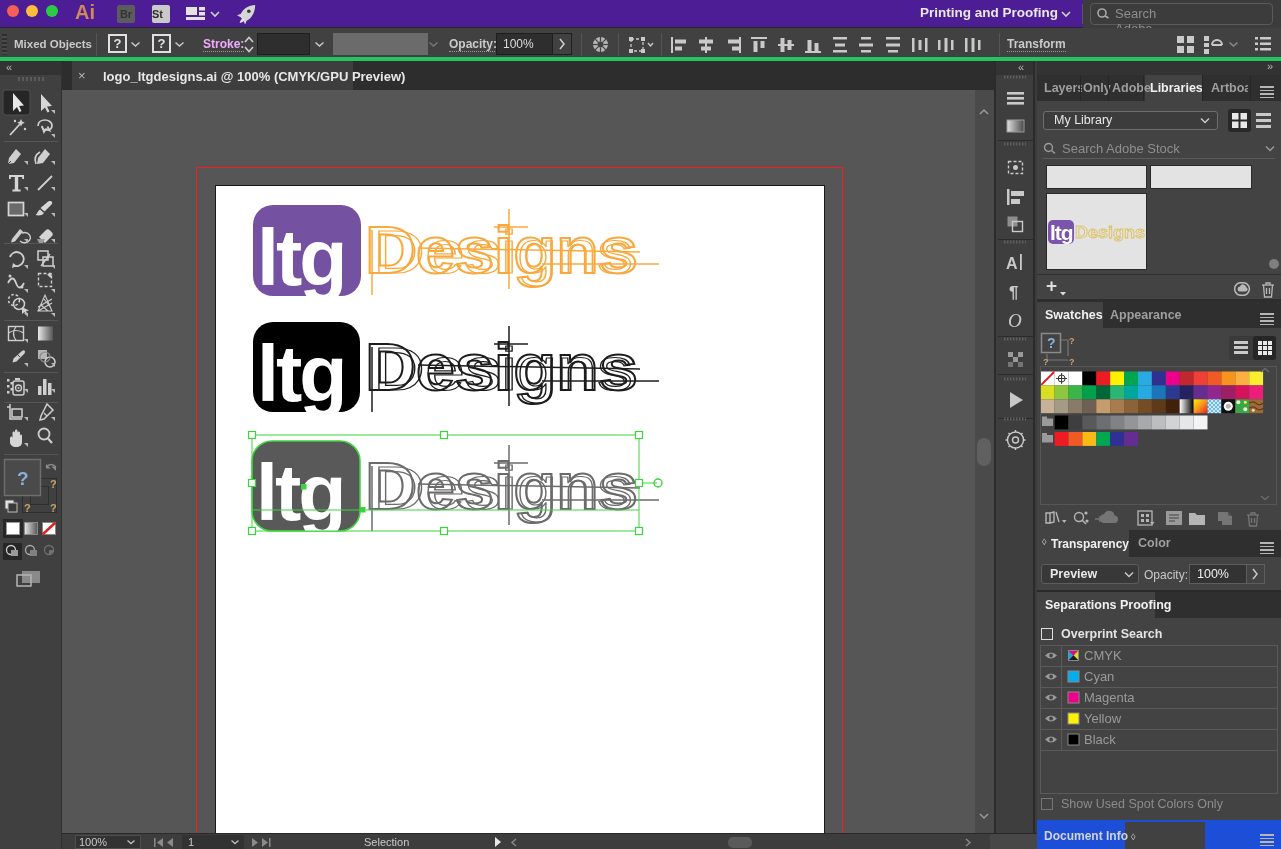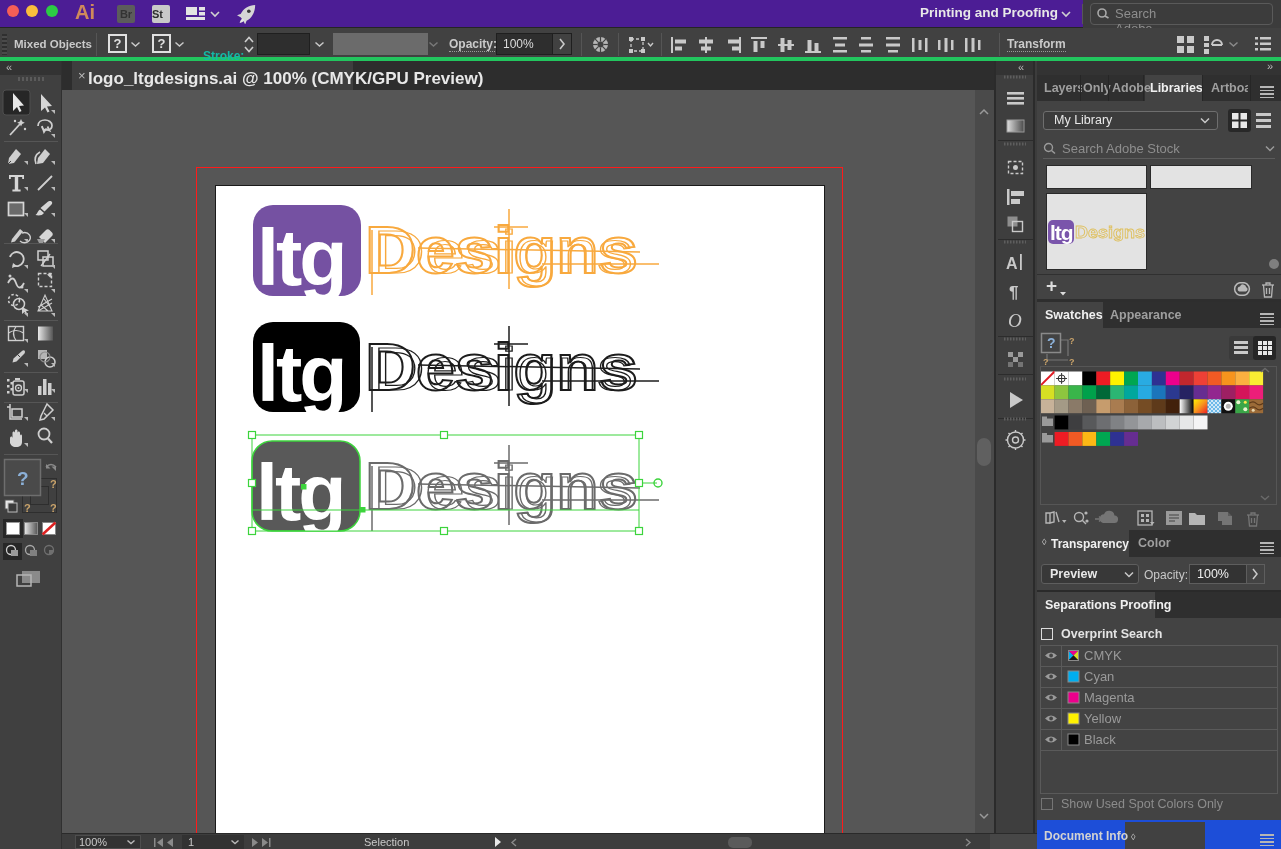--- a/index.html
+++ b/index.html
@@ -77,21 +77,21 @@
   <div class="abs" style="left:14px; top:10px; color:#cacaca; font-size:11.5px; font-weight:bold;">Mixed Objects</div>
   <div class="vsep" style="left:96px;"></div>
   <div class="abs" style="left:108px; top:6px; width:19px; height:19px; border:2px solid #e0e0e0; color:#e0e0e0; font-size:13px; font-weight:bold; text-align:center; line-height:16px;">?</div>
   <svg class="abs" style="left:130px; top:13px;" width="11" height="7">
       <path d="M1.5 1.5 L5.5 5 L9.5 1.5" stroke="#c9c9c9" stroke-width="1.5" fill="none"></path>
     </svg>
   <div class="abs" style="left:152px; top:6px; width:19px; height:19px; border:2px solid #e0e0e0; color:#e0e0e0; font-size:13px; font-weight:bold; text-align:center; line-height:16px;">?</div>
   <svg class="abs" style="left:174px; top:13px;" width="11" height="7">
       <path d="M1.5 1.5 L5.5 5 L9.5 1.5" stroke="#c9c9c9" stroke-width="1.5" fill="none"></path>
     </svg>
-  <div class="abs dotted" style="left:203px; top:9px; color:#14b8a6; font-size:12px; font-weight:bold;margin-top:12px;">Stroke:</div>
+  <div class="abs dotted" style="left:203px; top:9px; color:#f0abfc; font-size:12px; font-weight:bold;">Stroke:</div>
   <svg class="abs" style="left:243px; top:7px;" width="12" height="19">
       <path d="M2 7 L6 2.5 L10 7" stroke="#cdcdcd" stroke-width="1.6" fill="none"></path>
       <path d="M2 12 L6 16.5 L10 12" stroke="#cdcdcd" stroke-width="1.6" fill="none"></path>
     </svg>
   <div class="abs" style="left:257px; top:5px; width:53px; height:22px; background:#2e2e2e; border:1px solid #1f1f1f;"></div>
   <svg class="abs" style="left:314px; top:13px;" width="11" height="7">
       <path d="M1.5 1.5 L5.5 5 L9.5 1.5" stroke="#c9c9c9" stroke-width="1.5" fill="none"></path>
     </svg>
   <div class="abs" style="left:333px; top:5px; width:95px; height:22px; background:#6b6b6b;"></div>
   <svg class="abs" style="left:428px; top:13px;" width="11" height="7">
@@ -403,21 +403,21 @@
       </g>
 
     <rect x="22" y="510" width="18" height="12" fill="#8a8a8a"></rect>
     <rect x="17" y="514" width="14" height="11" fill="none" stroke="#b5b5b5" stroke-width="1.5"></rect>
   </svg>
 </div>
 
 <div id="tabbar">
   <div id="doctab">
     <span style="position:absolute; left:6px; top:7px; color:#b9b9b9; font-weight:normal; font-size:13px;">×</span>
-    <span style="position:absolute; left:16px; top:8px; white-space:nowrap; font-size:17px;">logo_ltgdesigns.ai @ 100% (CMYK/GPU Preview)</span>
+    <span style="position:absolute; left:31px; top:8px; white-space:nowrap; font-size:13px;">logo_ltgdesigns.ai @ 100% (CMYK/GPU Preview)</span>
   </div>
 </div>
 
 <div id="canvas">
 
   <div class="abs" style="left:134px; top:77px; width:647px; height:700px; border:1px solid #ff1a1a;"></div>
 
   <div class="abs" style="left:153px; top:95px; width:610px; height:700px; background:#ffffff; border:1px solid #1a1a1a;"></div>
   <svg id="logos" class="abs" style="left:0; top:0;" width="940" height="743" viewBox="0 0 940 743">
     <defs>

